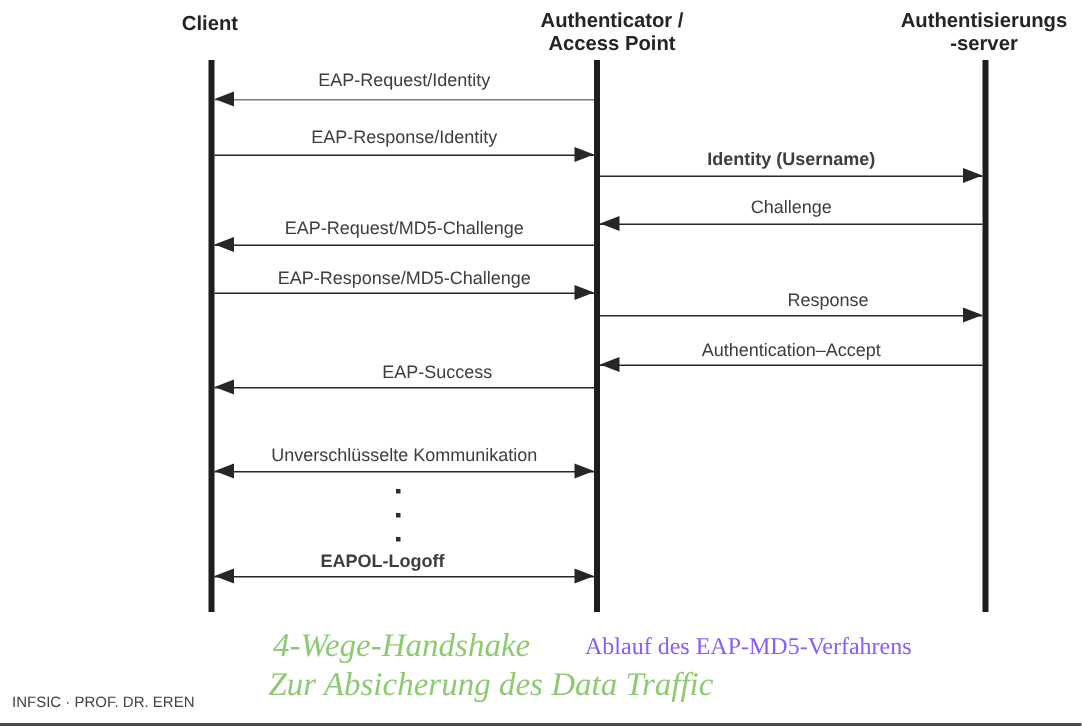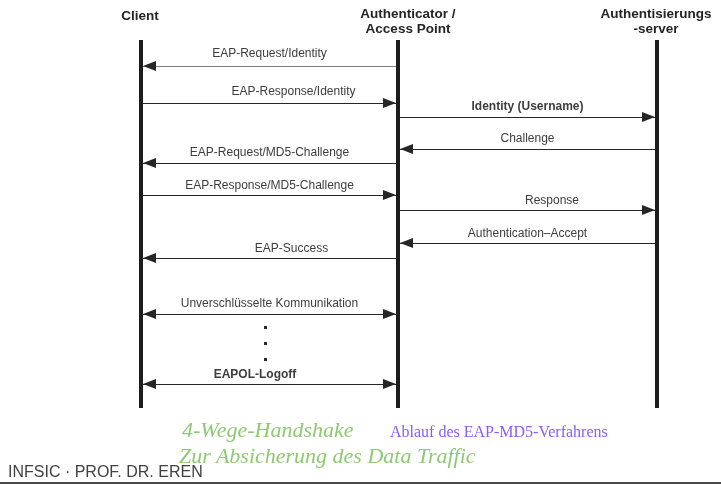--- a/index.html
+++ b/index.html
@@ -23,21 +23,21 @@
   .green-caption{
     position:absolute;font-family:"Liberation Serif", serif;font-style:italic;
     font-size:22px;color:#8dca72;white-space:nowrap;
   }
   .green-caption.line1{left:182px;top:417px;}
   .green-caption.line2{left:179px;top:443px;}
   .figure-caption{
     position:absolute;left:390px;top:423px;font-family:"Liberation Serif", serif;
     font-size:16px;color:#8b5cf6;white-space:nowrap;
   }
-  .footer-text{position:absolute;left:8px;top:463px;font-size:16px;color:#414141;white-space:nowrap;}
+  .footer-text{position:absolute;left:8px;top:463px;font-size:10px;color:#414141;white-space:nowrap;}
   .bottom-rule{position:absolute;left:0;top:482px;width:721px;height:1.5px;background:#4a4a4a;}
 </style>
 </head>
 <body>
 
 <div id="diagram">
     <div class="actor-header" style="left: 140px; top: 8px;">
       <div>Client</div>
     </div>
     <div class="lifeline" style="left: 139px; top: 40px; height: 368px; background: rgb(29, 29, 29);"></div>
@@ -53,21 +53,21 @@
     <div class="lifeline" style="left: 655px; top: 40px; height: 368px; background: rgb(29, 29, 29);"></div>
     <div class="msg-arrow" style="left: 143px; top: 61px; width: 253px;">
       <div class="msg-line" style="background: rgb(126, 126, 126);"></div>
       <div class="head left" style="border-right-color: rgb(38, 38, 38);"></div>
     </div>
     <div class="msg-label" style="left: 143px; top: 46px; width: 253px; color: rgb(61, 61, 61);">EAP-Request/Identity</div>
     <div class="msg-arrow" style="left: 143px; top: 98px; width: 253px;">
       <div class="msg-line" style="background: rgb(38, 38, 38);"></div>
       <div class="head right" style="border-left-color: rgb(38, 38, 38);"></div>
     </div>
-    <div class="msg-label" style="left: 143px; top: 84px; width: 253px; color: rgb(61, 61, 61); padding-left: 24px;">EAP-Response/Identity</div>
+    <div class="msg-label" style="left: 143px; top: 84px; width: 253px; color: rgb(61, 61, 61);">EAP-Response/Identity</div>
     <div class="msg-arrow" style="left: 400px; top: 112px; width: 255px;">
       <div class="msg-line" style="background: rgb(38, 38, 38);"></div>
       <div class="head right" style="border-left-color: rgb(38, 38, 38);"></div>
     </div>
     <div class="msg-label" style="left: 400px; top: 99px; width: 255px; color: rgb(61, 61, 61); font-weight: bold;">Identity (Username)</div>
     <div class="msg-arrow" style="left: 400px; top: 144px; width: 255px;">
       <div class="msg-line" style="background: rgb(38, 38, 38);"></div>
       <div class="head left" style="border-right-color: rgb(38, 38, 38);"></div>
     </div>
     <div class="msg-label" style="left: 400px; top: 131px; width: 255px; color: rgb(61, 61, 61);">Challenge</div>

